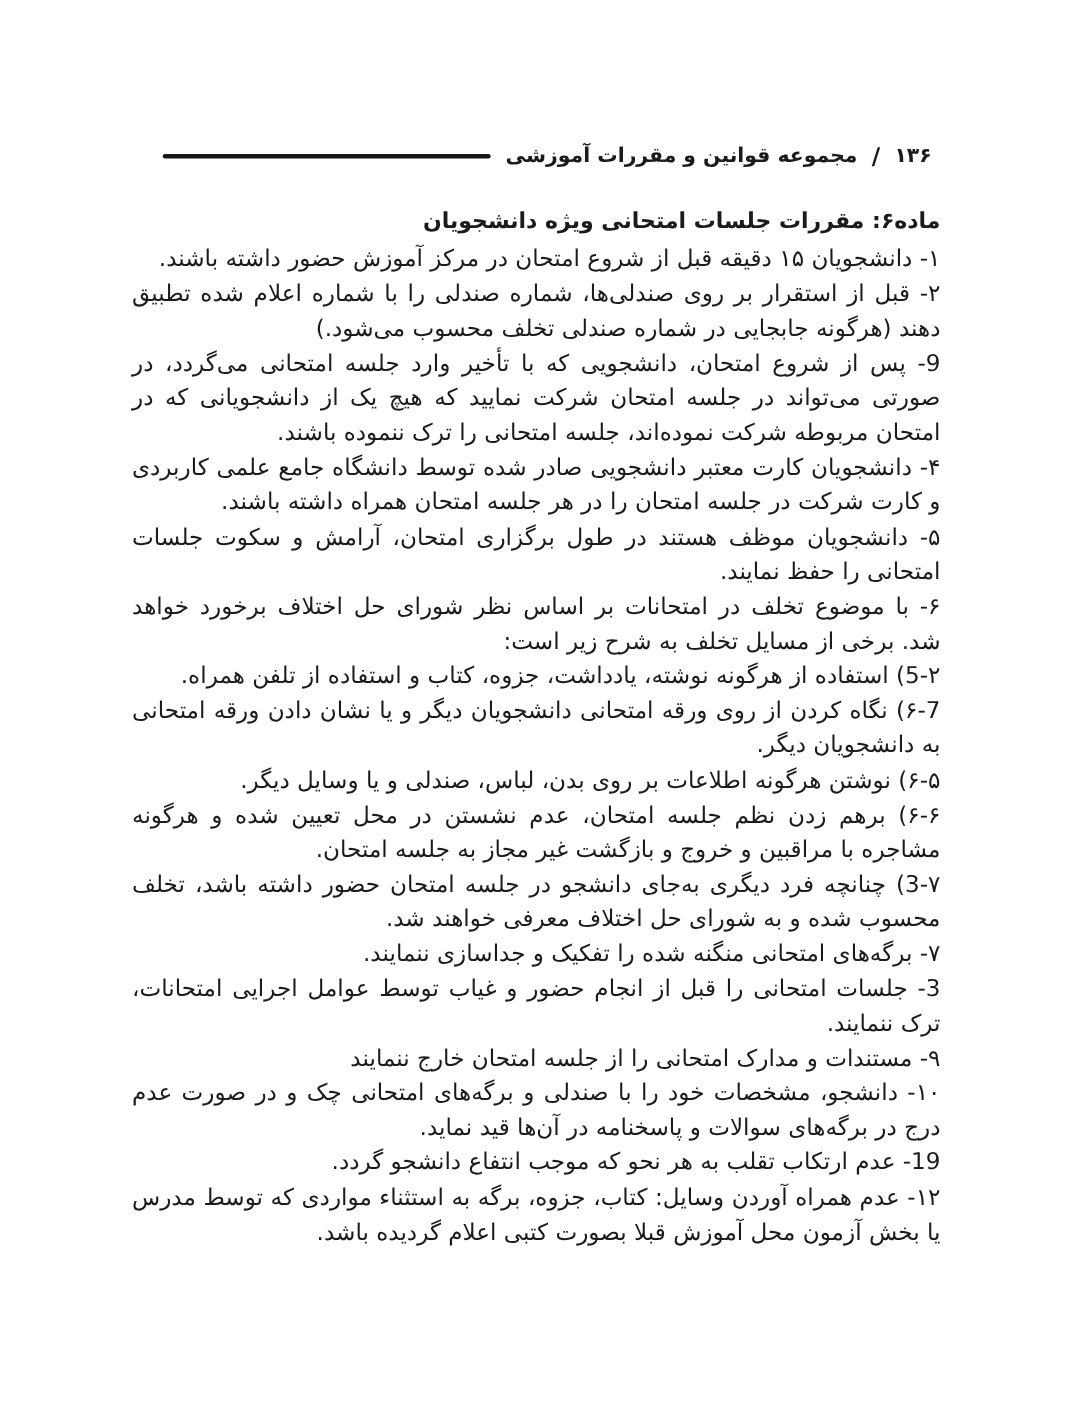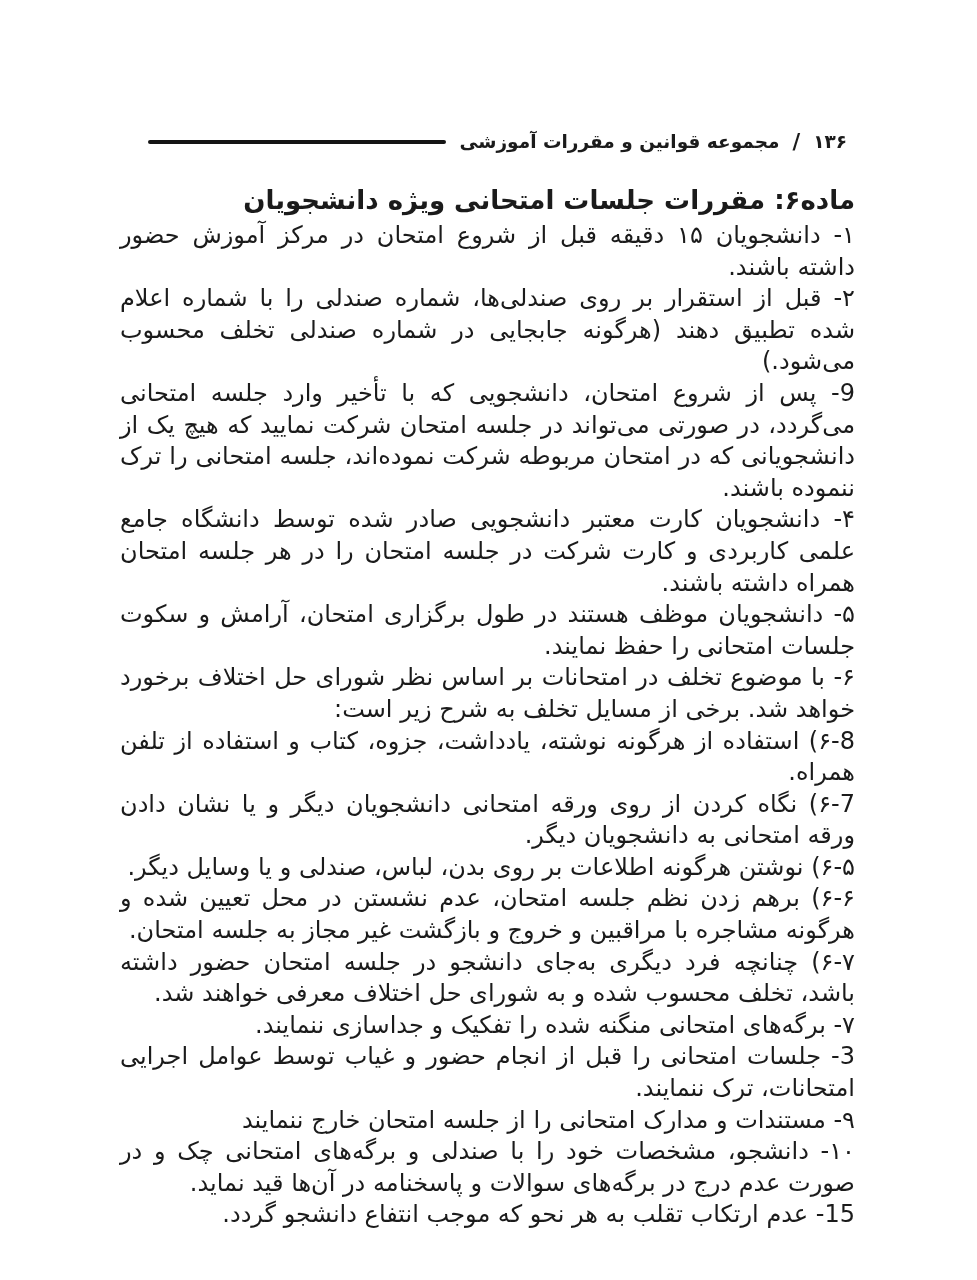--- a/index.html
+++ b/index.html
@@ -43,27 +43,27 @@
     flex: 1;
     height: 4px;
     background: #151515;
     margin-right: 14px;
     margin-left: 28px;
     border-radius: 2px;
   }
   
   .heading {
     margin: 28px 0 3px 0;
-    font-size: 26px;
+    font-size: 20px;
     font-weight: bold;
     line-height: 33px;
   }
   
   .body-text {
-    font-size: 24px;
+    font-size: 21px;
     line-height: 31.6px;
     text-align: justify;
     text-justify: inter-word;
   }
   .body-text p {
     margin: 0;
     padding: 0;
   }
 </style>
 </head>
@@ -80,25 +80,26 @@
 
   <h1 class="heading">ماده۶: مقررات جلسات امتحانی ویژه دانشجویان</h1>
 
   <div class="body-text">
     <p>۱- دانشجویان ۱۵ دقیقه قبل از شروع امتحان در مرکز آموزش حضور داشته باشند.</p>
     <p>۲- قبل از استقرار بر روی صندلی‌ها، شماره صندلی را با شماره اعلام شده تطبیق دهند (هرگونه جابجایی در شماره صندلی تخلف محسوب می‌شود.)</p>
     <p>9- پس از شروع امتحان، دانشجویی که با تأخیر وارد جلسه امتحانی می‌گردد، در صورتی می‌تواند در جلسه امتحان شرکت نمایید که هیچ یک از دانشجویانی که در امتحان مربوطه شرکت نموده‌اند، جلسه امتحانی را ترک ننموده باشند.</p>
     <p>۴- دانشجویان کارت معتبر دانشجویی صادر شده توسط دانشگاه جامع علمی کاربردی و کارت شرکت در جلسه امتحان را در هر جلسه امتحان همراه داشته باشند.</p>
     <p>۵- دانشجویان موظف هستند در طول برگزاری امتحان، آرامش و سکوت جلسات امتحانی را حفظ نمایند.</p>
     <p>۶- با موضوع تخلف در امتحانات بر اساس نظر شورای حل اختلاف برخورد خواهد شد. برخی از مسایل تخلف به شرح زیر است:</p>
-    <p>۶-8) استفاده از هرگونه نوشته، یادداشت، جزوه، کتاب و استفاده از تلفن همراه.</p>
+    <p>5-۲) استفاده از هرگونه نوشته، یادداشت، جزوه، کتاب و استفاده از تلفن همراه.</p>
     <p>۶-7) نگاه کردن از روی ورقه امتحانی دانشجویان دیگر و یا نشان دادن ورقه امتحانی به دانشجویان دیگر.</p>
     <p>۶-۵) نوشتن هرگونه اطلاعات بر روی بدن، لباس، صندلی و یا وسایل دیگر.</p>
     <p>۶-۶) برهم زدن نظم جلسه امتحان، عدم نشستن در محل تعیین شده و هرگونه مشاجره با مراقبین و خروج و بازگشت غیر مجاز به جلسه امتحان.</p>
-    <p>۶-۷) چنانچه فرد دیگری به‌جای دانشجو در جلسه امتحان حضور داشته باشد، تخلف محسوب شده و به شورای حل اختلاف معرفی خواهند شد.</p>
+    <p>3-۷) چنانچه فرد دیگری به‌جای دانشجو در جلسه امتحان حضور داشته باشد، تخلف محسوب شده و به شورای حل اختلاف معرفی خواهند شد.</p>
     <p>۷- برگه‌های امتحانی منگنه شده را تفکیک و جداسازی ننمایند.</p>
     <p>3- جلسات امتحانی را قبل از انجام حضور و غیاب توسط عوامل اجرایی امتحانات، ترک ننمایند.</p>
     <p>۹- مستندات و مدارک امتحانی را از جلسه امتحان خارج ننمایند</p>
     <p>۱۰- دانشجو، مشخصات خود را با صندلی و برگه‌های امتحانی چک و در صورت عدم درج در برگه‌های سوالات و پاسخنامه در آن‌ها قید نماید.</p>
-    <p>15- عدم ارتکاب تقلب به هر نحو که موجب انتفاع دانشجو گردد.</p>
+    <p>19- عدم ارتکاب تقلب به هر نحو که موجب انتفاع دانشجو گردد.</p>
+    <p>۱۲- عدم همراه آوردن وسایل: کتاب، جزوه، برگه به استثناء مواردی که توسط مدرس یا بخش آزمون محل آموزش قبلا بصورت کتبی اعلام گردیده باشد.</p>
   </div>
 
 </div>
 
 </body></html>

